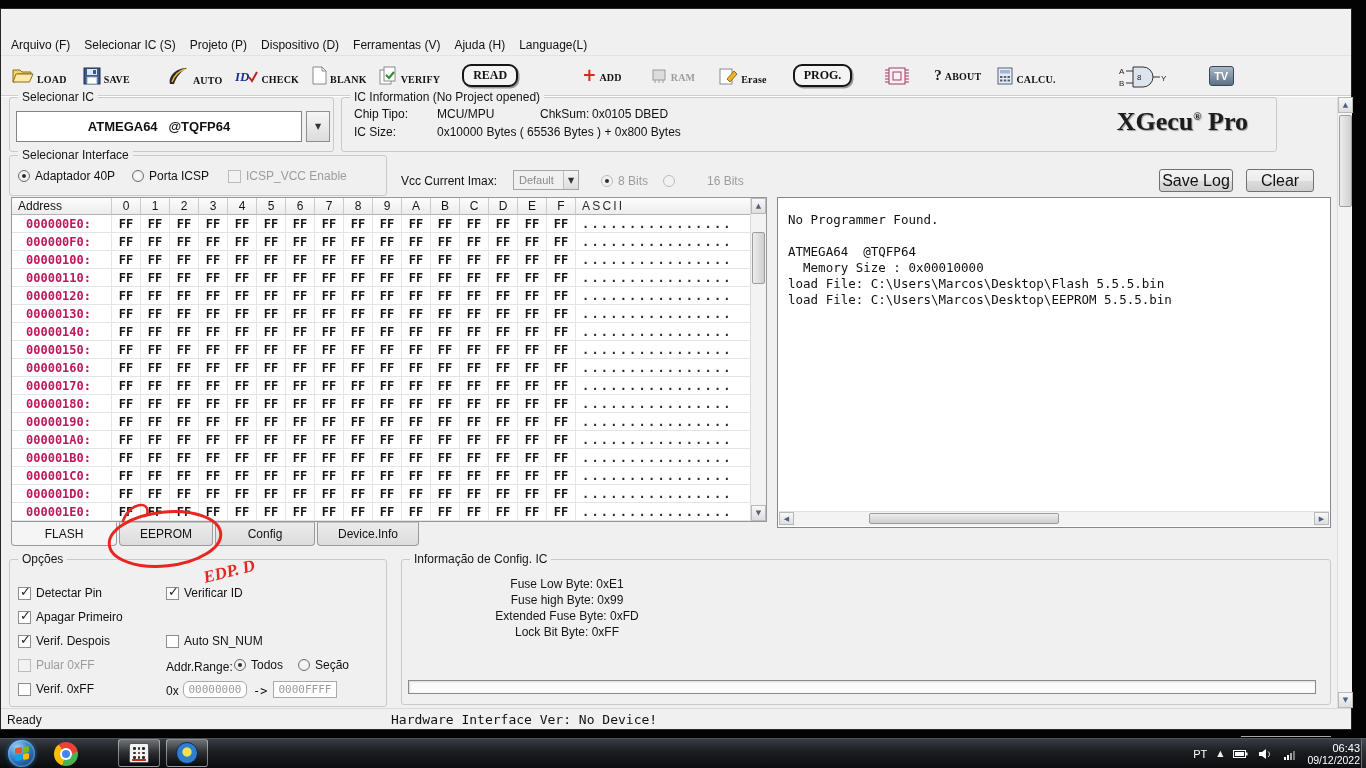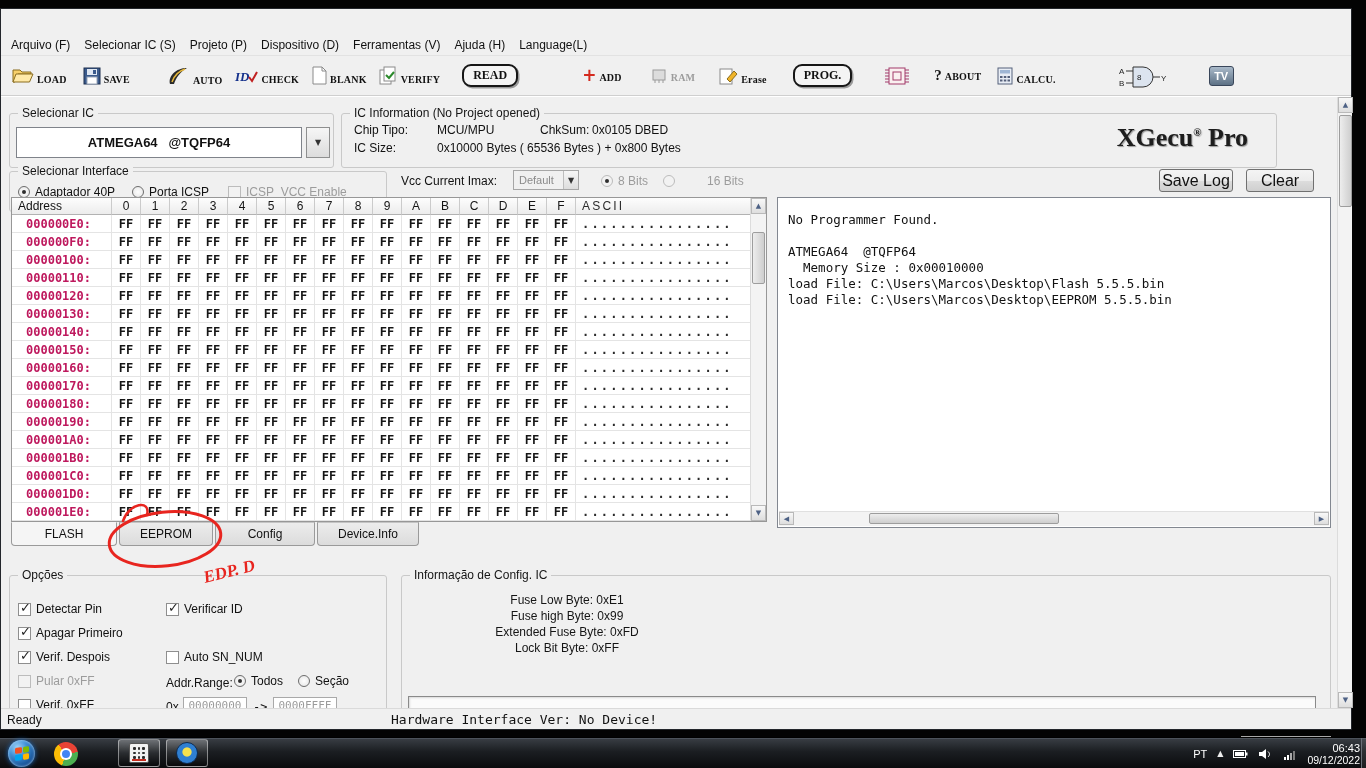--- a/index.html
+++ b/index.html
@@ -37,21 +37,21 @@
   .tlabel.gray{color:#9c9c9c;}
   .framed{border:2px solid #161616;border-radius:9px;padding:2px 9px;font-family:"Liberation Serif",serif;
     font-weight:bold;font-size:12px;background:#f4f4f4;box-shadow:1.5px 1.5px 0 #9a9a9a;}
   .plus{color:#d42a1e;font-weight:bold;font-size:17px;line-height:15px;font-family:"DejaVu Sans",sans-serif;}
   .qmark{font-family:"Liberation Serif",serif;font-weight:bold;font-size:15px;line-height:13px;}
   .tv-tile{width:25px;height:20px;border:1px solid #39465a;border-radius:3px;color:#fff;font-weight:bold;font-size:11px;
     background:linear-gradient(#a9b9c9,#5d7185);display:flex;align-items:center;justify-content:center;}
   .gtxt{font-size:8px;fill:#222;font-family:"Liberation Sans",sans-serif;}
 
   
-  .group{position:absolute;border:1px solid #c9c9c9;border-radius:3px;margin-top:16px;}
+  .group{position:absolute;border:1px solid #c9c9c9;border-radius:3px;}
   .gtitle{position:absolute;top:-8px;left:8px;background:#f0f0f0;padding:0 4px;font-size:12px;color:#151515;white-space:pre;}
 
   
   #ic-combo{position:absolute;left:6px;top:13px;width:286px;height:31px;background:#fff;border:1px solid #7f838a;
     display:flex;align-items:center;justify-content:center;font-size:13px;font-weight:bold;white-space:pre;}
   #ic-combo-btn{position:absolute;left:296px;top:13px;width:24px;height:31px;border:1px solid #8e8f8f;
     background:linear-gradient(#f6f6f6,#dcdcdc);display:flex;align-items:center;justify-content:center;}
   .arrow-dn{font-family:"DejaVu Sans",sans-serif;font-size:8px;color:#333;}
   .btn{border:1px solid #707070;border-radius:3px;background:linear-gradient(#f4f4f4,#ececec 50%,#dddddd 50%,#cfcfcf);
     display:flex;align-items:center;justify-content:center;font-size:16px;}
@@ -777,21 +777,21 @@
     </span>
     <span class="opt" style="left:288px;top:98px;">
       <span class="radio"></span>
       <span class="opt-label">Seção</span>
     </span>
     <span class="opt" style="left:8px;top:122px;">
       <span class="cb"></span>
       <span class="opt-label">Verif. 0xFF</span>
     </span>
     <span class="abs" style="left:156px;top:124px;">0x</span>
-    <span class="tin abs" style="left:173px;top:121px;width:64px;">00000000</span>
+    <span class="tin abs" style="left:173px;top:121px;width:64px;border-radius:6px;">00000000</span>
     <span class="abs" style="left:243px;top:124px;font-family:'DejaVu Sans Mono',monospace;">-&gt;</span>
     <span class="tin abs" style="left:263px;top:121px;width:64px;">0000FFFF</span>
   </div>
 
   <div class="group" style="left:400px;top:550px;width:930px;height:146px;">
     <span class="gtitle">Informação de Config. IC</span>
     <div id="fuse-lines">
         <div class="fuseline">Fuse Low Byte: 0xE1</div>
         <div class="fuseline">Fuse high Byte: 0x99</div>
         <div class="fuseline">Extended Fuse Byte: 0xFD</div>

